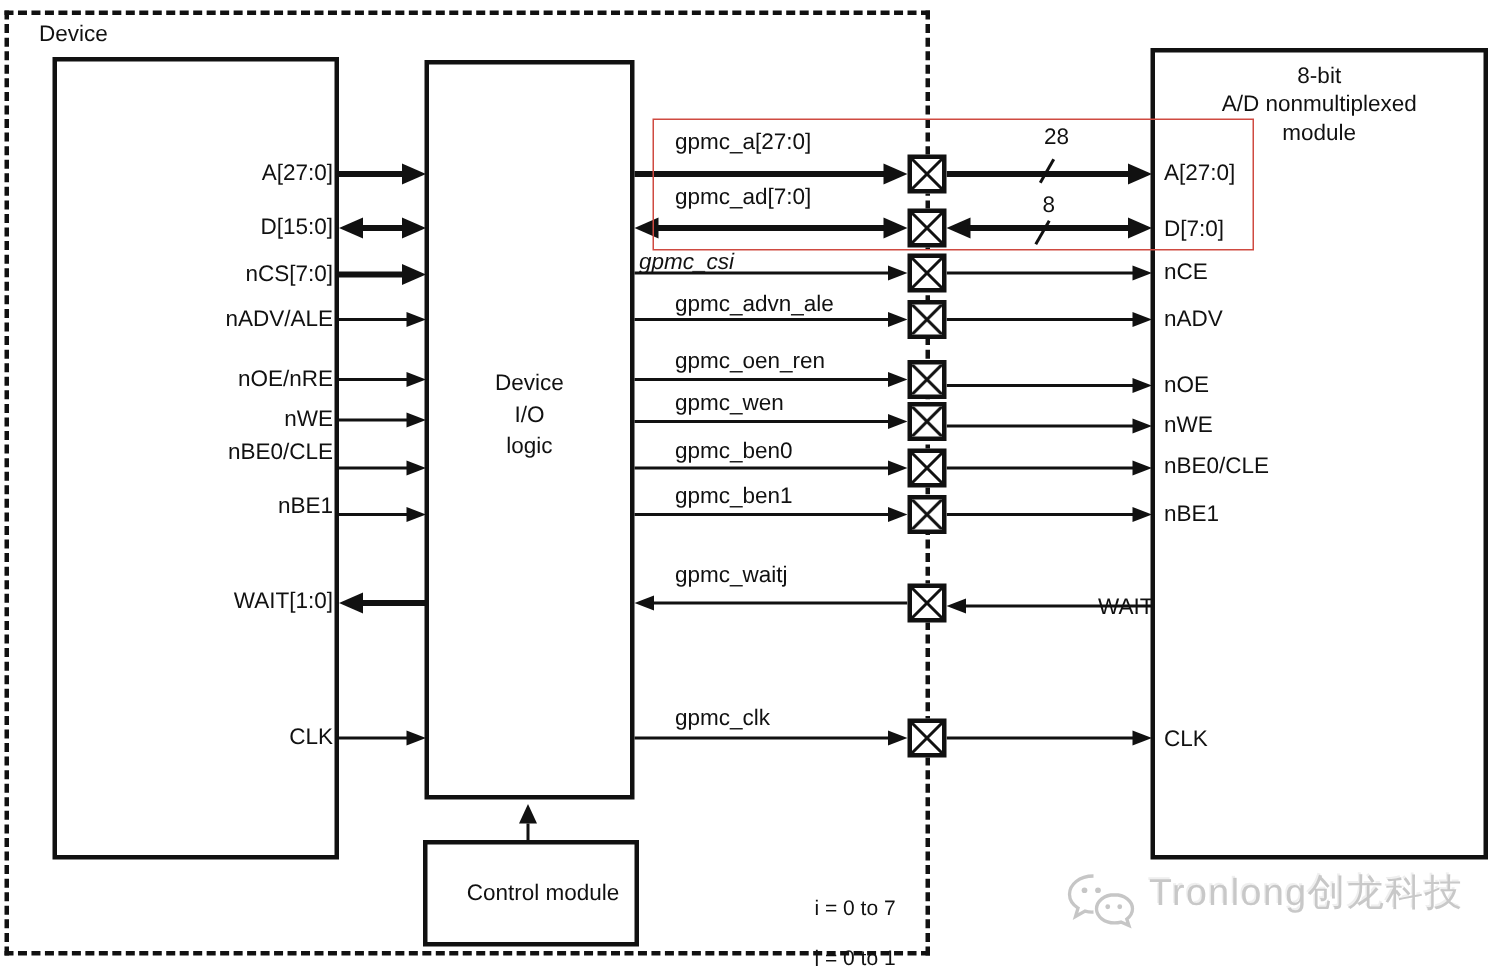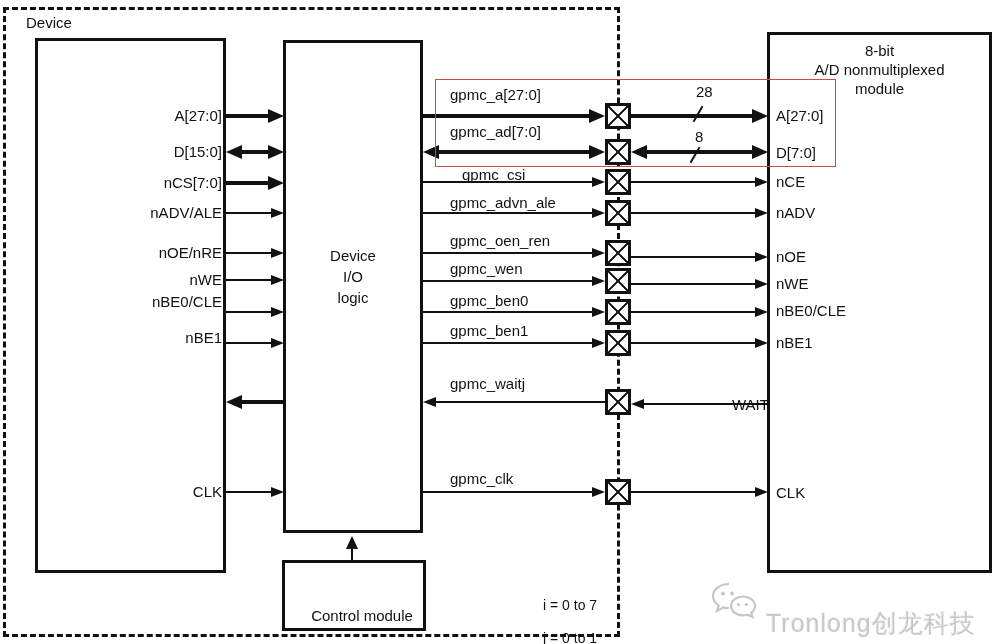--- a/index.html
+++ b/index.html
@@ -44,21 +44,21 @@
   <div class="lbl" style="left:26px;top:14px;">Device</div>
 
   <div class="box" style="left:35px;top:38px;width:191px;height:535px;"></div>
 
   <div class="box" style="left:283px;top:40px;width:140px;height:493px;"></div>
   <div class="lbl c" style="left:283px;top:245px;width:140px;line-height:21px;">Device</div>
   <div class="lbl c" style="left:283px;top:266px;width:140px;line-height:21px;">I/O</div>
   <div class="lbl c" style="left:283px;top:287px;width:140px;line-height:21px;">logic</div>
 
   <div class="box" style="left:282px;top:560px;width:144px;height:71px;"></div>
-  <div class="lbl c" style="left:282px;top:607px;width:160px;">Control module</div>
+  <div class="lbl c" style="left:282px;top:587px;width:160px;">Control module</div>
   <div class="vwire" style="left:351px;top:549px;height:12px;"></div>
   <div class="arrU" style="left:346px;top:536px;"></div>
 
   <div class="box" style="left:767px;top:32px;width:225px;height:541px;"></div>
   <div class="lbl c" style="left:767px;top:41px;width:225px;line-height:19px;">8-bit</div>
   <div class="lbl c" style="left:767px;top:60px;width:225px;line-height:19px;text-align:center;">A/D nonmultiplexed</div>
   <div class="lbl c" style="left:767px;top:79px;width:225px;line-height:19px;">module</div>
 
   <div class="lbl r" style="left:60px;top:107px;width:162px;">A[27:0]</div>
   <div class="wire thick" style="left:226px;top:114px;width:44px;"></div>
@@ -83,21 +83,21 @@
   <div class="arrL thick" style="left:631px;top:145px;"></div>
   <div class="wire thick" style="left:645px;top:150px;width:109px;"></div>
   <div class="arrR thick" style="left:752px;top:145px;"></div>
   <div class="lbl" style="left:695px;top:128px;">8</div>
   <div class="slash" style="left:694px;top:146px;"></div>
   <div class="lbl" style="left:776px;top:144px;">D[7:0]</div>
 
   <div class="lbl r" style="left:60px;top:174px;width:162px;">nCS[7:0]</div>
   <div class="wire thick" style="left:226px;top:181px;width:44px;"></div>
   <div class="arrR thick" style="left:268px;top:176px;"></div>
-  <div class="lbl" style="left:462px;top:166px;">gpmc_csi</div>
+  <div class="lbl" style="left:426px;top:166px;font-style:italic;">gpmc_csi</div>
   <div class="wire" style="left:423px;top:181px;width:171px;"></div>
   <div class="arrR" style="left:592px;top:177px;"></div>
   <div class="wire" style="left:631px;top:181px;width:126px;"></div>
   <div class="arrR" style="left:755px;top:177px;"></div>
   <div class="lbl" style="left:776px;top:173px;">nCE</div>
 
   <div class="lbl r" style="left:60px;top:204px;width:162px;">nADV/ALE</div>
   <div class="wire" style="left:226px;top:212px;width:47px;"></div>
   <div class="arrR" style="left:271px;top:208px;"></div>
   <div class="lbl" style="left:450px;top:194px;">gpmc_advn_ale</div>
@@ -140,20 +140,21 @@
   <div class="lbl r" style="left:60px;top:329px;width:162px;">nBE1</div>
   <div class="wire" style="left:226px;top:342px;width:47px;"></div>
   <div class="arrR" style="left:271px;top:338px;"></div>
   <div class="lbl" style="left:450px;top:322px;">gpmc_ben1</div>
   <div class="wire" style="left:423px;top:342px;width:171px;"></div>
   <div class="arrR" style="left:592px;top:338px;"></div>
   <div class="wire" style="left:631px;top:342px;width:126px;"></div>
   <div class="arrR" style="left:755px;top:338px;"></div>
   <div class="lbl" style="left:776px;top:334px;">nBE1</div>
 
+  <div class="lbl r" style="left:60px;top:392px;width:162px;">WAIT[1:0]</div>
   <div class="arrL thick" style="left:226px;top:395px;"></div>
   <div class="wire thick" style="left:240px;top:400px;width:44px;"></div>
   <div class="lbl" style="left:450px;top:375px;">gpmc_waitj</div>
   <div class="arrL" style="left:423px;top:397px;"></div>
   <div class="wire" style="left:435px;top:401px;width:170px;"></div>
   <div class="arrL" style="left:631px;top:399px;"></div>
   <div class="wire" style="left:643px;top:403px;width:125px;"></div>
   <div class="lbl" style="left:732px;top:396px;">WAIT</div>
 
   <div class="lbl r" style="left:60px;top:483px;width:162px;">CLK</div>
@@ -187,15 +188,15 @@
       <path d="M19 3 C9.5 3 3 8.6 3 15.2 c0 3.8 2.2 7 5.7 9.2 L7 30 l6.4-3.6 c1.8 .5 3.7 .7 5.6 .6"></path>
       <path d="M33 15.5 c-6.6 0 -12 4.2 -12 9.4 0 5.2 5.4 9.4 12 9.4 1.5 0 3 -.2 4.3 -.6 L42.6 36 l-1.4 -4.3 c2.4 -1.7 3.8 -4.1 3.8 -6.8 0 -5.2 -5.4 -9.4 -12 -9.4z"></path>
     </g>
     <g fill="#c6c6c6">
       <circle cx="13" cy="12.5" r="1.9"></circle>
       <circle cx="22" cy="12.5" r="1.9"></circle>
       <circle cx="28.5" cy="23.5" r="1.6"></circle>
       <circle cx="36.5" cy="23.5" r="1.6"></circle>
     </g>
   </svg>
-  <div class="wm-text" style="left:766px;top:608px;">Tronlong创龙科技</div>
+  <div class="wm-text" style="left:766px;top:580px;">Tronlong创龙科技</div>
 
 </div>
 
 </body></html>

